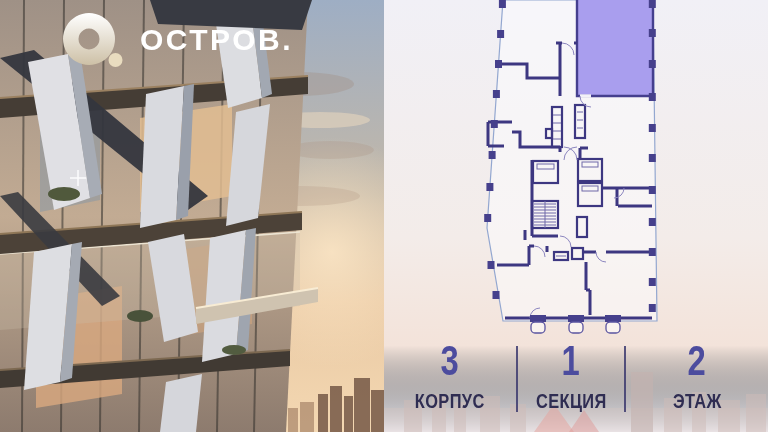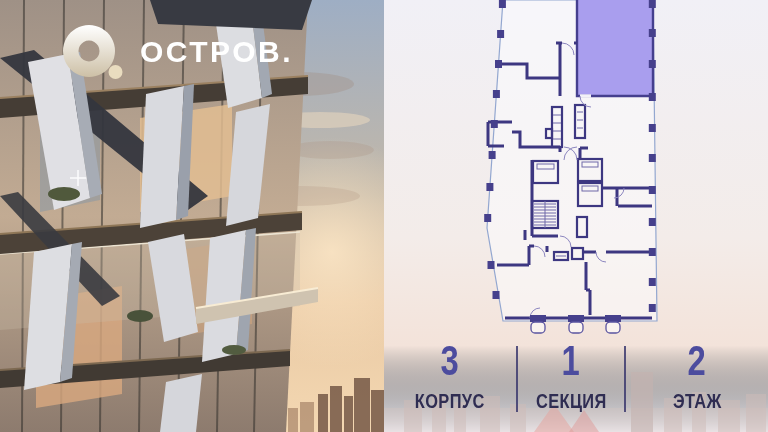--- a/index.html
+++ b/index.html
@@ -6,21 +6,21 @@
     --highlight:#a99eee; --wall:#3d3781; --boundary:#93a7d0; --column:#46408c;
     --valueColor:#4c4c9e; --labelColor:#2f2d52;
   }
   *{margin:0;padding:0;box-sizing:border-box;}
   body{font-family:"Liberation Sans",sans-serif;background:#ddd;}
   .stage{position:relative;width:768px;height:432px;overflow:hidden;background:#f2f1f7;}
 
   
   .photo-panel{position:absolute;left:0;top:0;width:384px;height:432px;overflow:hidden;}
   .photo-art{position:absolute;inset:0;width:100%;height:100%;}
-  .logo{position:absolute;left:62px;top:20px;display:flex;align-items:center;}
+  .logo{position:absolute;left:62px;top:8px;display:flex;align-items:center;}
   .logo-text{margin-left:14px;font-size:30px;font-weight:700;color:#ffffff;letter-spacing:2.5px;line-height:1;}
 
   
   .plan-panel{position:absolute;left:384px;top:0;width:384px;height:432px;overflow:hidden;}
   .panel-bg{position:absolute;inset:0;width:100%;height:100%;}
   .plan{position:absolute;left:0;top:0;width:384px;height:340px;}
 
   .plan .bnd{fill:rgba(251,251,253,.55);stroke:var(--boundary);stroke-width:1.2;}
   .plan .unit{fill:var(--highlight);stroke:#453f8e;stroke-width:2.4;}
   .plan .w3{stroke:var(--wall);stroke-width:3;fill:none;}

